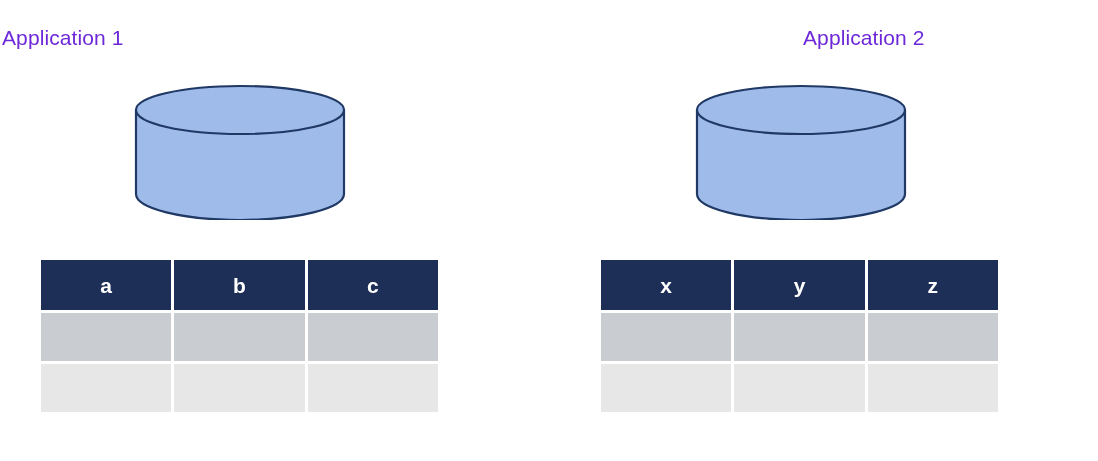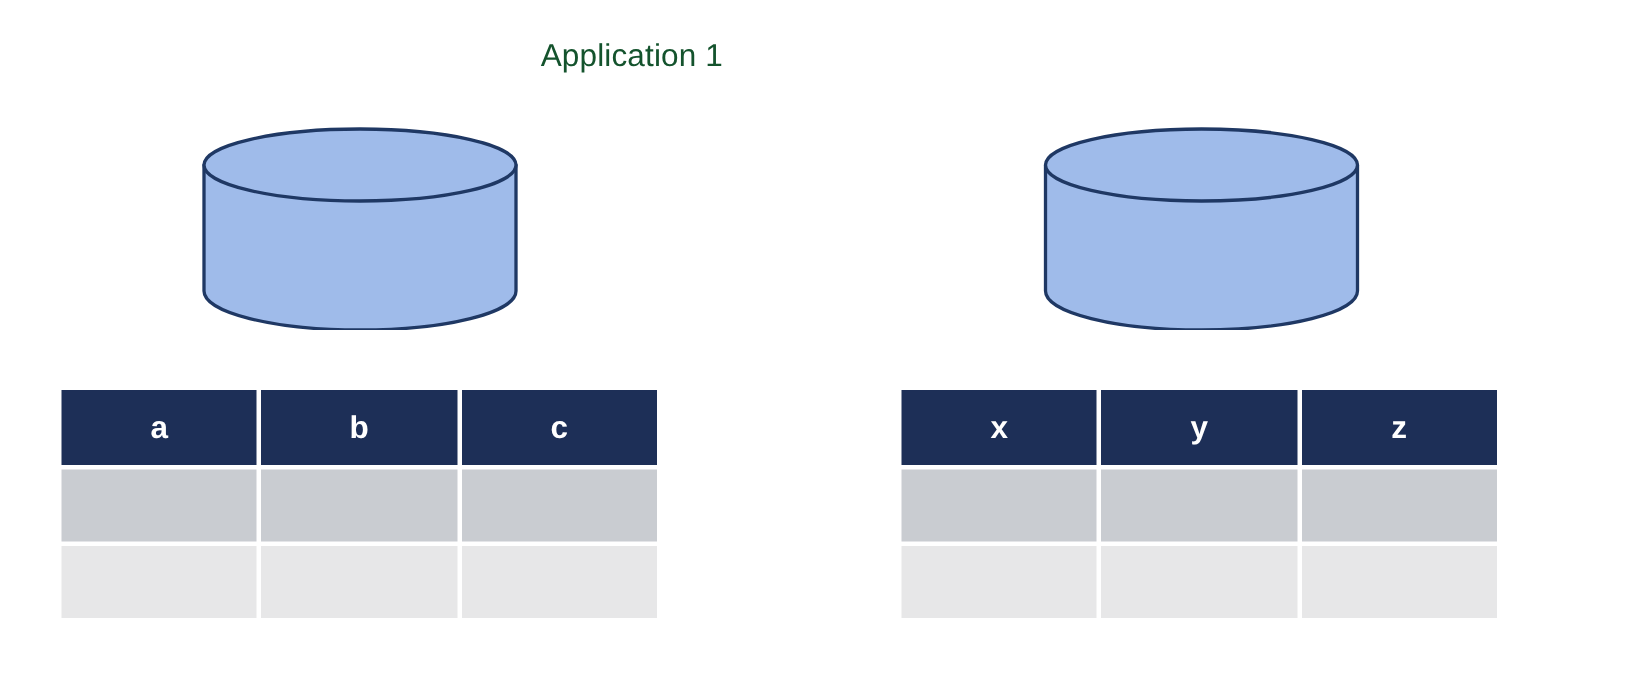--- a/index.html
+++ b/index.html
@@ -29,24 +29,24 @@
     height: 461px;
   }
   .app-group.group-1 { left: 0px;   width: 480px; }
   .app-group.group-2 { left: 560px; width: 480px; }
 
   
   .app-title {
     position: absolute;
     top: 26px;
     width: 100%;
-    text-align: right;
+    text-align: left;
     font-size: 21px;
     font-weight: 400;
-    color: #14532d;
+    color: #6d28d9;
     letter-spacing: 0.1px;
     white-space: nowrap;
   }
   .group-1 .app-title { left: 2px; }
   .group-2 .app-title { left: 243px; width: 240px; }
 
   
   .db-cylinder {
     position: absolute;
     top: 84px;
@@ -130,20 +130,21 @@
         <div class="t-cell td-cell"></div>
         <div class="t-cell td-cell"></div>
         <div class="t-cell td-cell"></div>
       </div>
     </div>
 
   </div>
 
   <div class="app-group group-2">
 
+    <div class="app-title">Application 2</div>
 
     <div class="db-cylinder">
       <svg width="212" height="136" viewBox="0 0 212 136" xmlns="http://www.w3.org/2000/svg">
         <path d="M2,26 L2,110 A104,26 0 0 0 210,110 L210,26 Z" fill="#9fbbea" stroke="#1f3864" stroke-width="2.2" stroke-linejoin="round"></path>
         <ellipse cx="106" cy="26" rx="104" ry="24" fill="#9fbbea" stroke="#1f3864" stroke-width="2.2"></ellipse>
       </svg>
     </div>
 
     <div class="data-table">
       <div class="t-row header-row">

